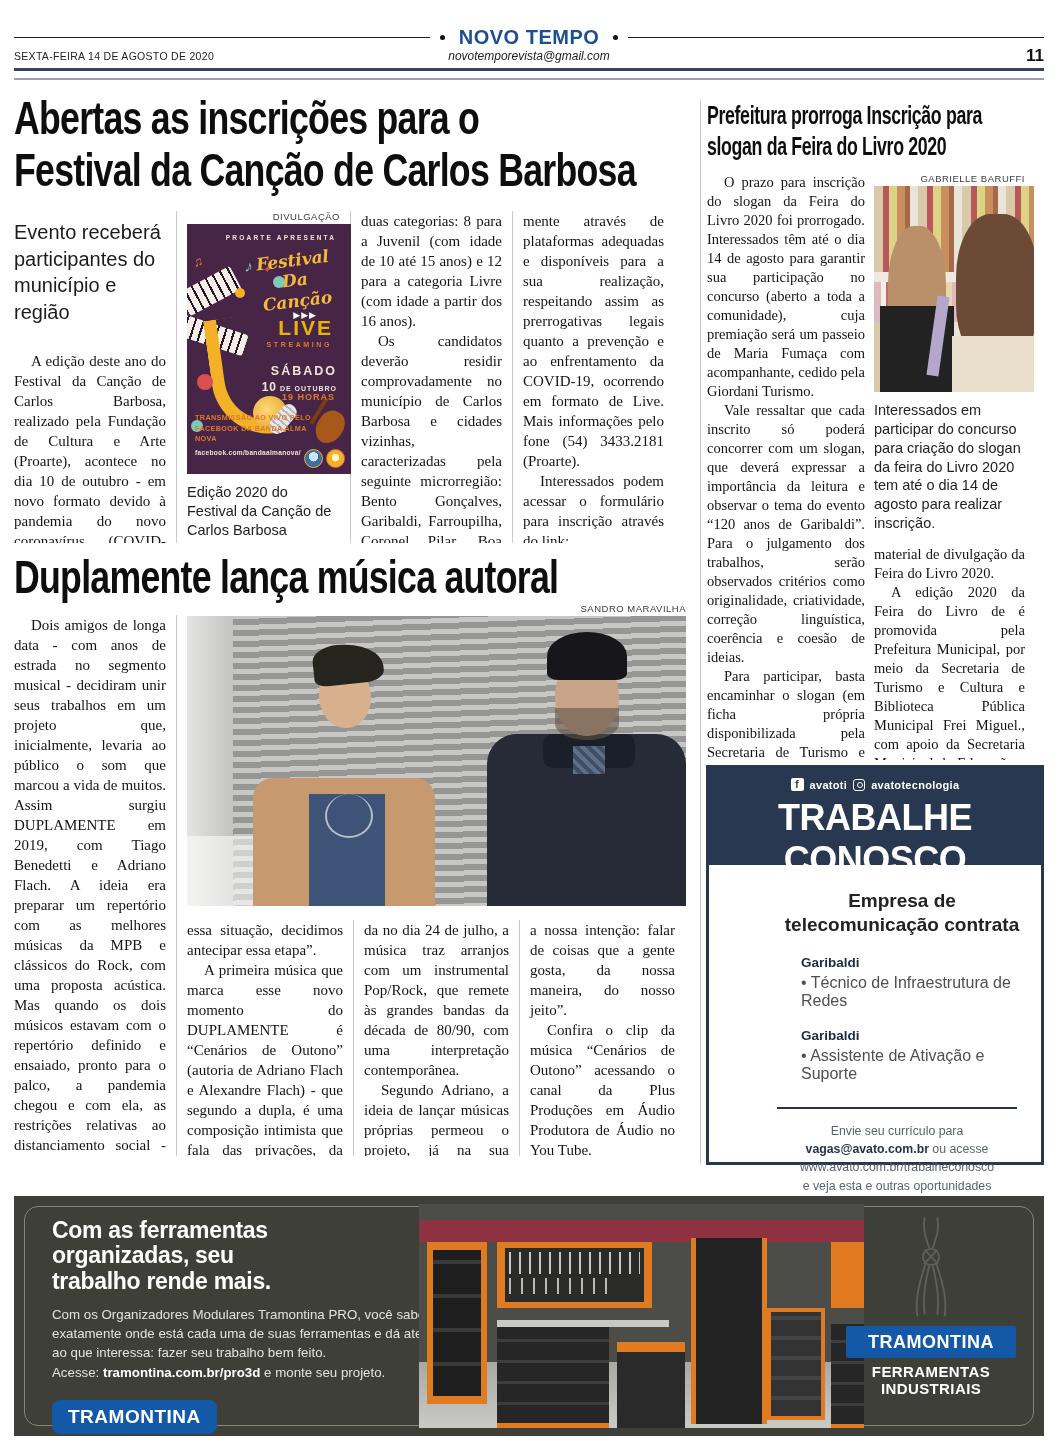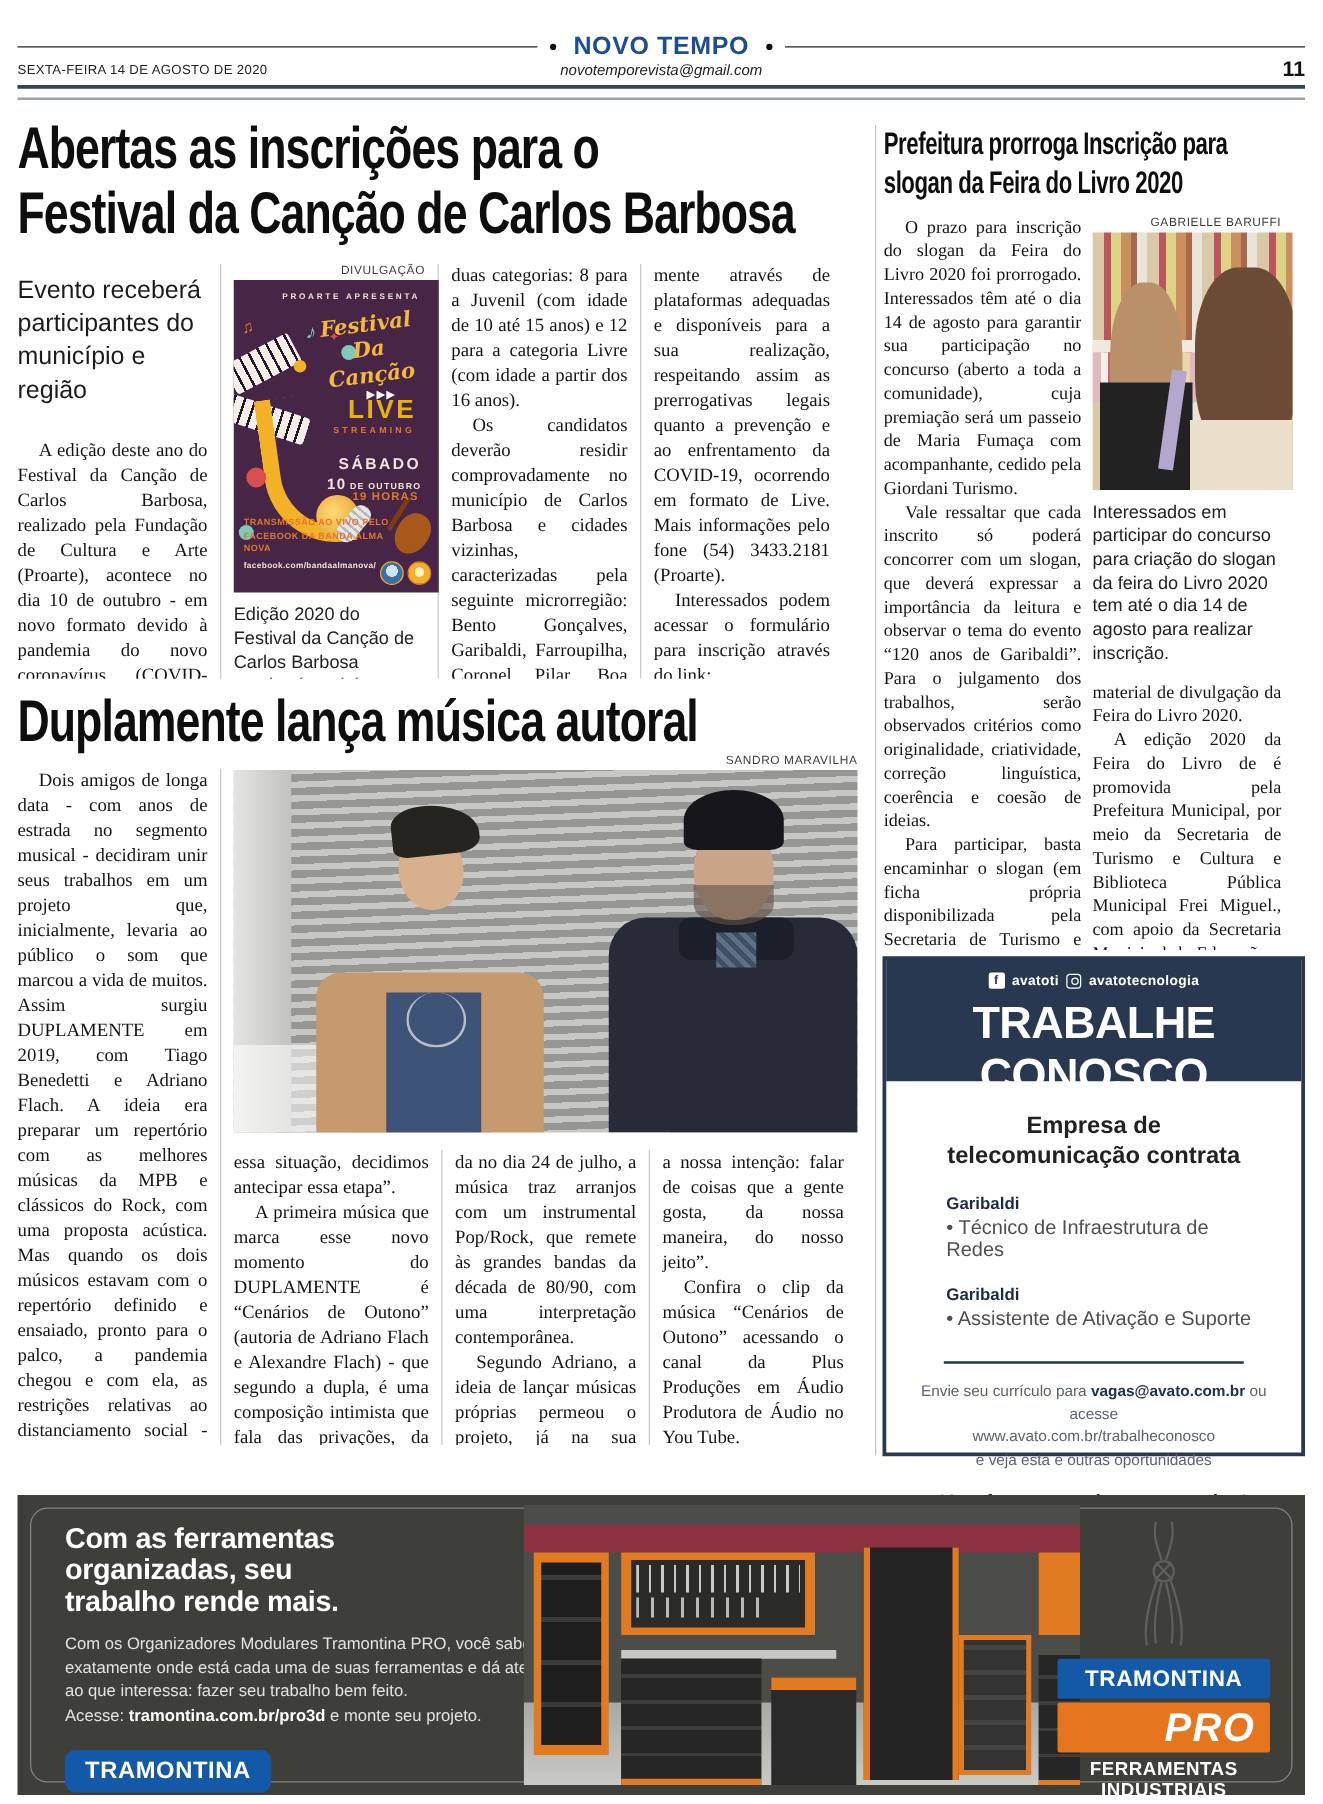--- a/index.html
+++ b/index.html
@@ -140,21 +140,21 @@
   .jobbox{position:absolute;left:706px;top:765px;width:338px;height:400px;box-sizing:border-box;
           border:3px solid #283850;background:#fff;}
   .jb-header{background:#283850;height:97px;color:#fff;text-align:center;}
   .jb-social{padding-top:10px;font-size:11px;font-weight:700;letter-spacing:.3px;
              display:flex;justify-content:center;align-items:center;gap:6px;}
   .fb-icon{display:inline-block;width:13px;height:13px;background:#fff;color:#283850;border-radius:2px;
            font-weight:800;font-size:10px;line-height:13px;text-align:center;}
   .ig-icon{display:inline-block;width:10px;height:10px;border:1.6px solid #fff;border-radius:3px;position:relative;}
   .ig-icon::after{content:"";position:absolute;left:2.5px;top:2.5px;width:4px;height:4px;border:1px solid #fff;border-radius:50%;}
   .jb-title{font-size:36px;font-weight:800;letter-spacing:-.5px;margin-top:6px;}
-  .jb-body{padding:20px 24px 0 24px;}
+  .jb-body{padding:20px 24px 0 24px;margin-left:44px;}
   .jb-heading{font-size:19px;font-weight:700;color:#222;text-align:center;line-height:1.25;
               width:250px;margin:4px auto 0 auto;}
   .jb-job{margin:18px 0 0 24px;}
   .jb-city{font-size:13.5px;font-weight:800;color:#1c2b45;}
   .jb-role{font-size:16px;color:#4f4f4f;margin-top:4px;}
   .jb-divider{width:240px;margin:24px auto 0 auto;border-top:2px solid #23334f;}
   .jb-contact{margin-top:13px;text-align:center;font-size:12.3px;color:#5a6270;line-height:1.5;}
   .jb-contact b{color:#23334f;}
   .jb-cta{margin-top:16px;text-align:center;font-size:15.5px;font-weight:800;color:#16294a;}
   .jb-logo{margin-top:14px;text-align:center;font-size:36px;font-weight:800;font-style:italic;
@@ -424,18 +424,17 @@
         <path d="M42,6 C45,20 40,30 37,40"></path>
         <circle cx="35" cy="50" r="9"></circle>
         <path d="M28,42 L43,58"></path>
         <path d="M42,42 L27,58"></path>
         <path d="M29,58 C21,80 17,100 20,116"></path>
         <path d="M41,58 C49,80 53,100 50,116"></path>
         <path d="M33,60 C28,80 26,100 28,114"></path>
         <path d="M37,60 C42,80 44,100 42,114"></path>
       </svg>
       <div class="tr-blue">TRAMONTINA</div>
-      <div class="tr-orange">PRO</div>
       <div class="tr-sub">FERRAMENTAS INDUSTRIAIS</div>
     </div>
   </section>
 
 </div>
 
 </body></html>

